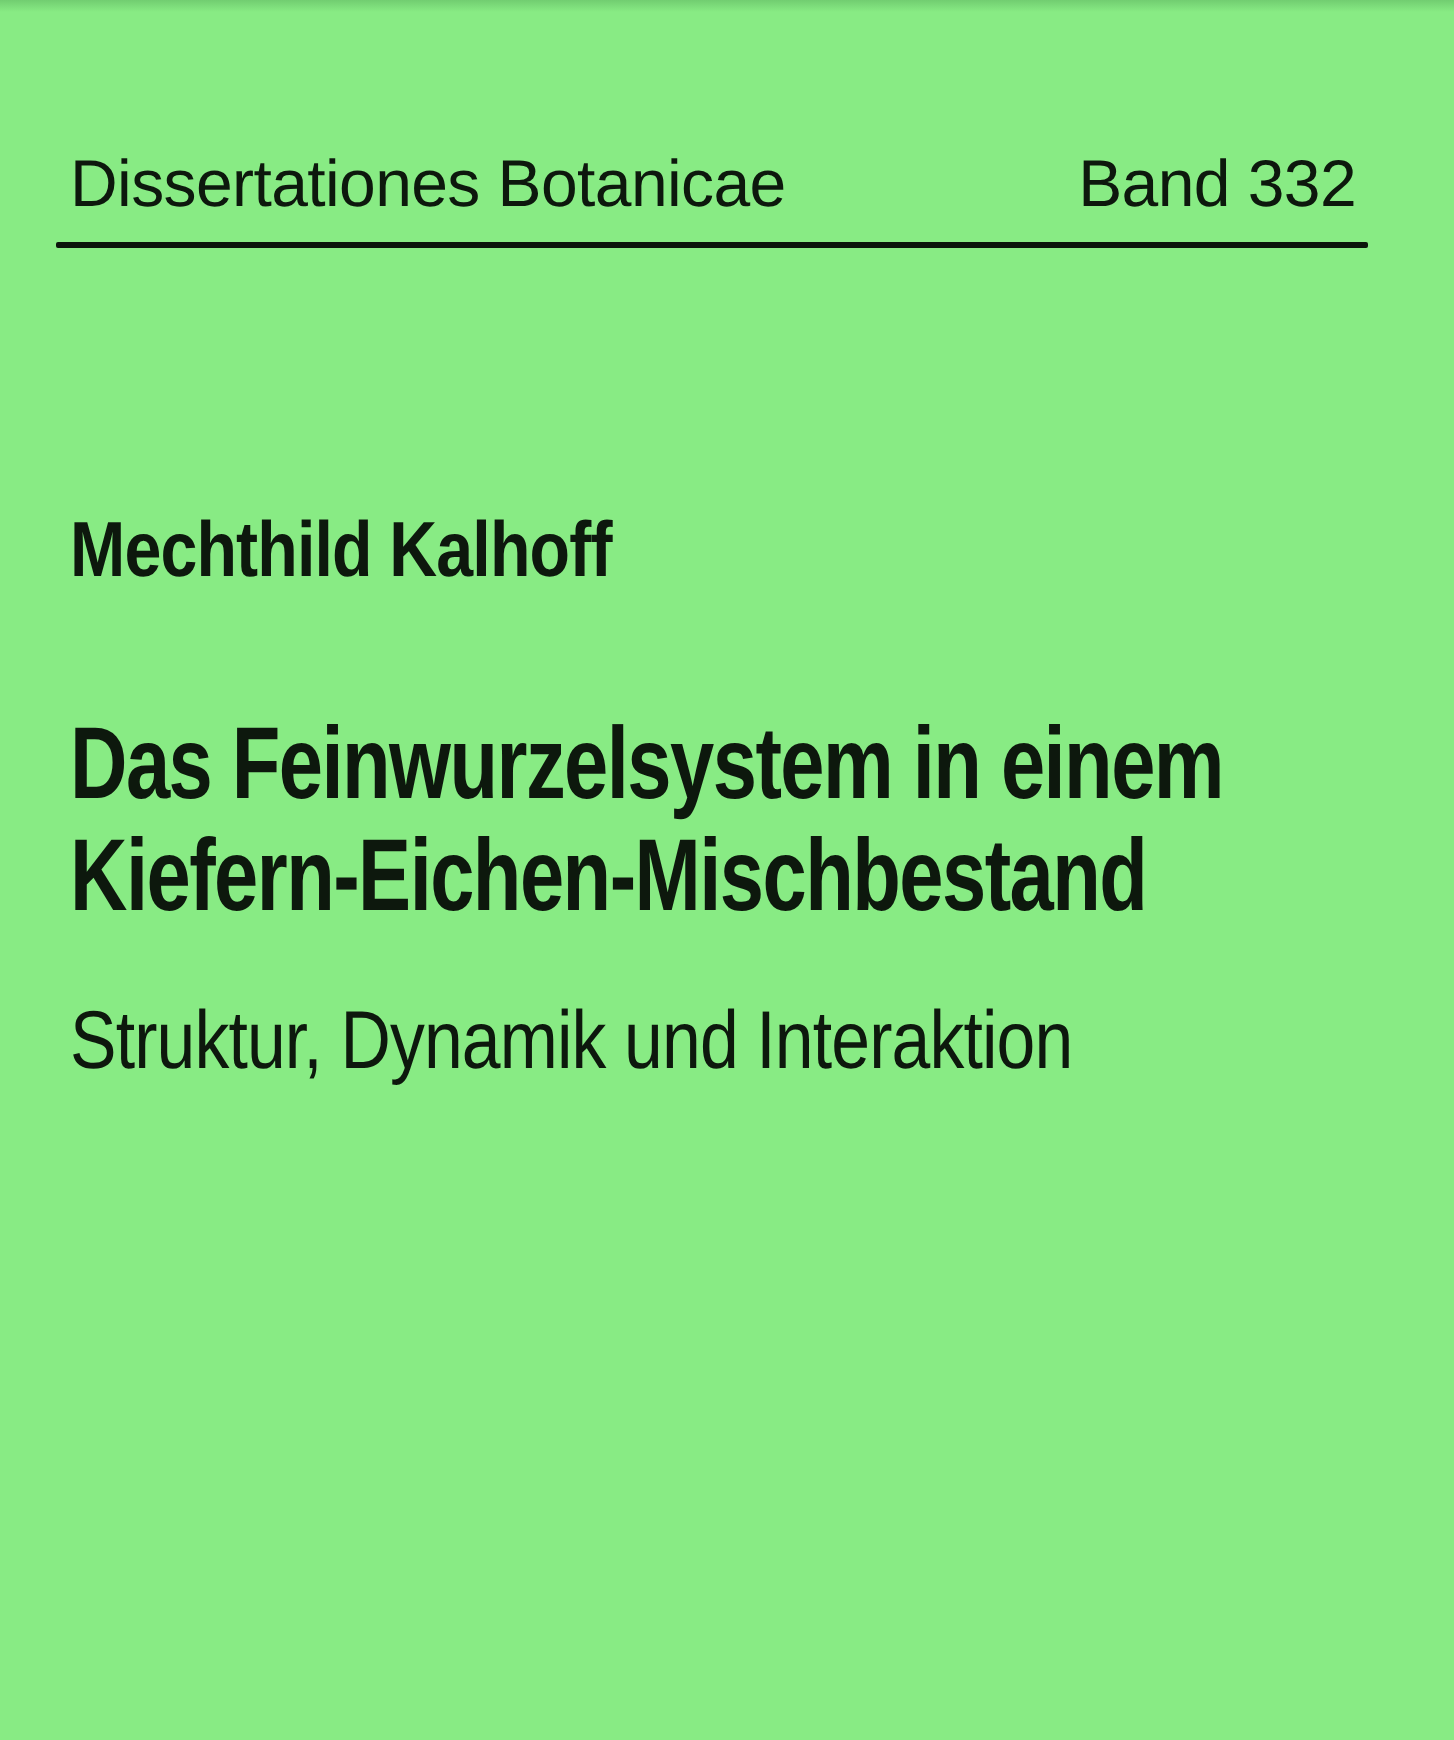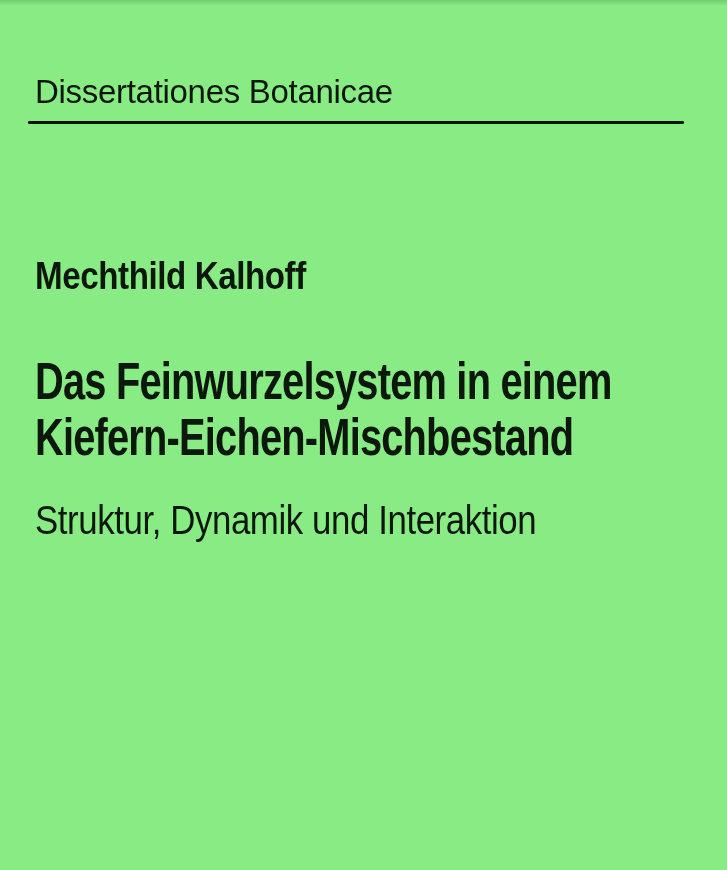--- a/index.html
+++ b/index.html
@@ -91,20 +91,21 @@
 </style>
 </head>
 <body>
 
 <div class="cover">
 
   <div class="top-edge"></div>
 
   <div class="header-row">
     <span>Dissertationes Botanicae</span>
+    <span>Band 332</span>
   </div>
 
   <div class="rule"></div>
 
   <div class="author">Mechthild Kalhoff</div>
 
   <div class="title">
     <div>Das Feinwurzelsystem in einem</div>
     <div>Kiefern-Eichen-Mischbestand</div>
   </div>

